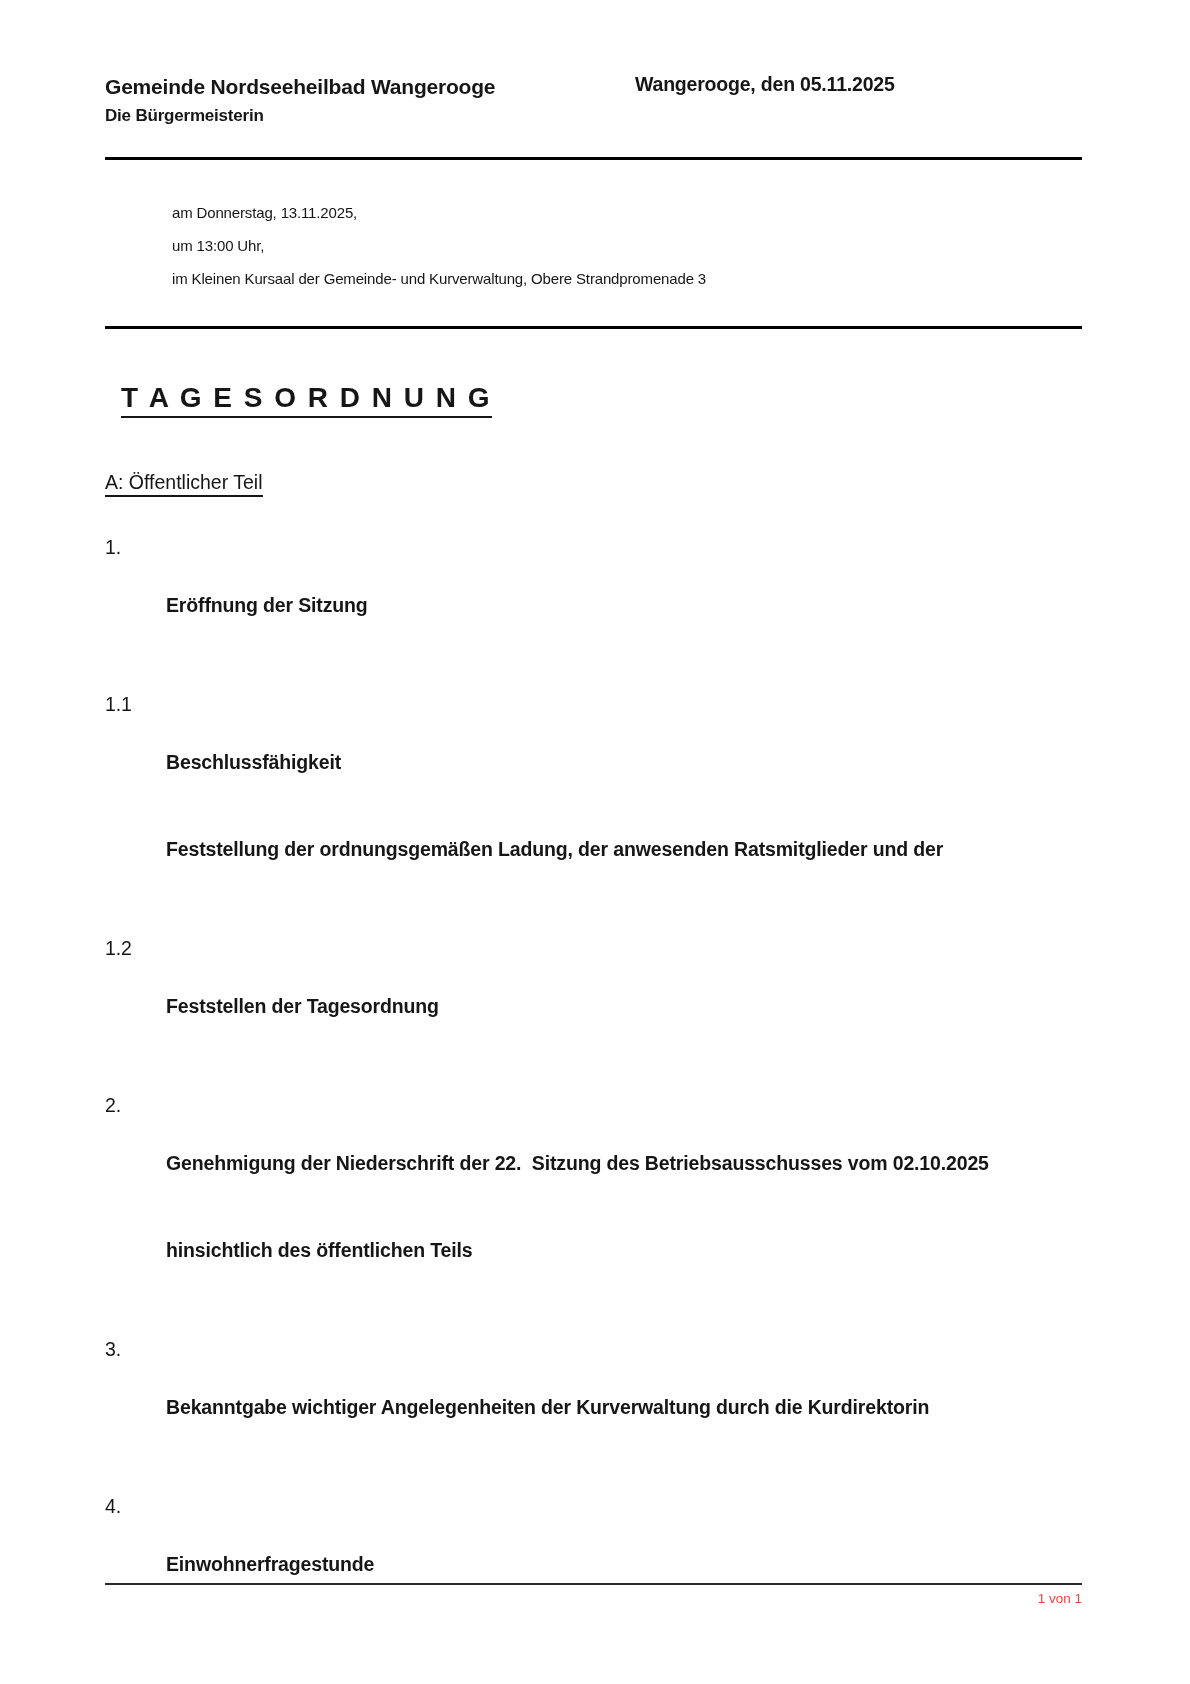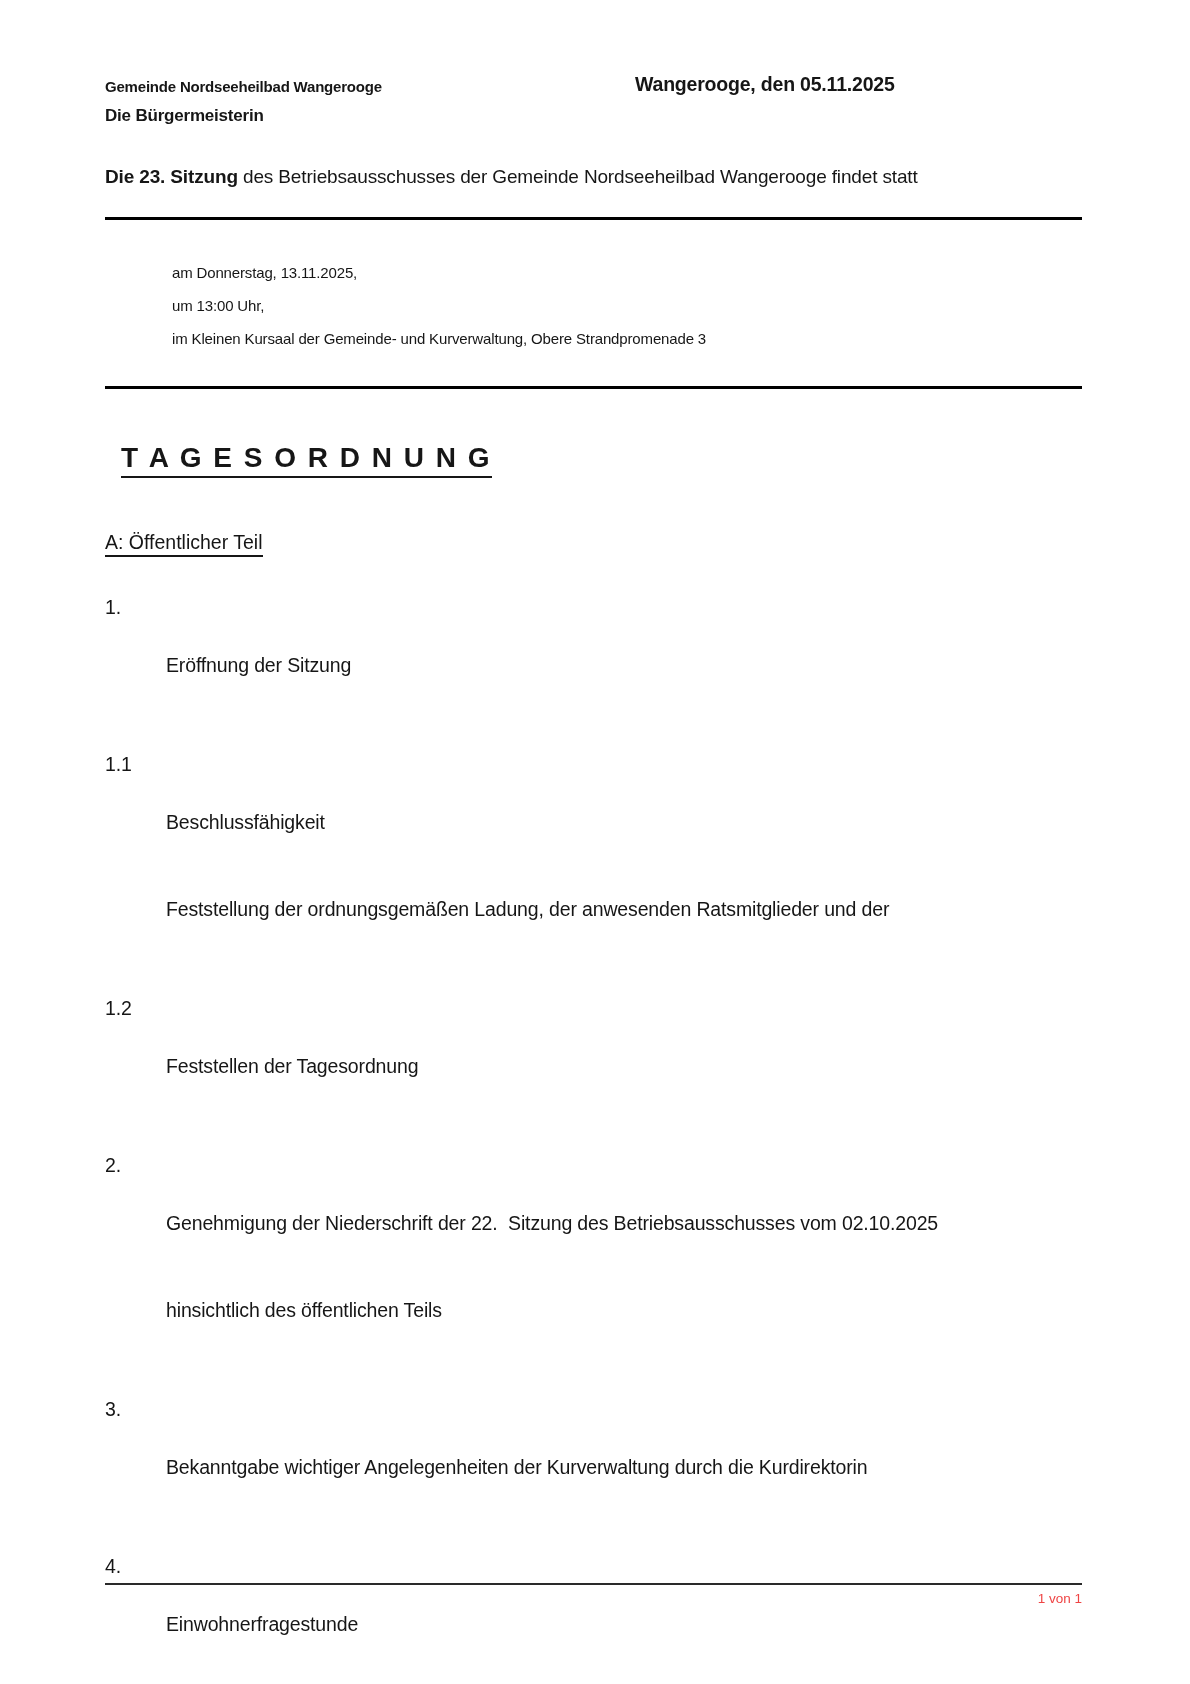--- a/index.html
+++ b/index.html
@@ -24,21 +24,21 @@
   }
   .content {
     padding: 72px 108px 0 105px;
   }
   
   .doc-header {
     position: relative;
     font-weight: bold;
   }
   .org-name {
-    font-size: 15px;
+    font-size: 21px;
     line-height: 30px;
     letter-spacing: -0.2px;
   }
   .org-role {
     font-size: 17px;
     line-height: 28px;
     letter-spacing: -0.2px;
   }
   .dateline {
     position: absolute;
@@ -109,20 +109,21 @@
     line-height: 29px;
     letter-spacing: -0.15px;
   }
   .item-num {
     width: 61px;
     flex: 0 0 61px;
   }
   .item-text {
     flex: 1 1 auto;
     white-space: pre-wrap;
+    font-weight: bold;
   }
   
   .doc-footer {
     position: absolute;
     left: 105px;
     right: 108px;
     top: 1583px;
   }
   .footer-rule {
     border: none;
@@ -144,21 +145,20 @@
   <div class="content">
 
     <header class="doc-header">
       <div>
         <div class="org-name">Gemeinde Nordseeheilbad Wangerooge</div>
         <div class="org-role">Die Bürgermeisterin</div>
       </div>
       <div class="dateline">Wangerooge, den 05.11.2025</div>
     </header>
 
-    <p class="intro"><span class="lead">Die 23. Sitzung</span><span> des Betriebsausschusses der Gemeinde Nordseeheilbad Wangerooge findet statt</span></p>
 
     <hr class="rule rule-1">
 
     <div class="meeting">
       <div>am Donnerstag, 13.11.2025,</div>
       <div>um 13:00 Uhr,</div>
       <div>im Kleinen Kursaal der Gemeinde- und Kurverwaltung, Obere Strandpromenade 3</div>
     </div>
 
     <hr class="rule rule-2">

